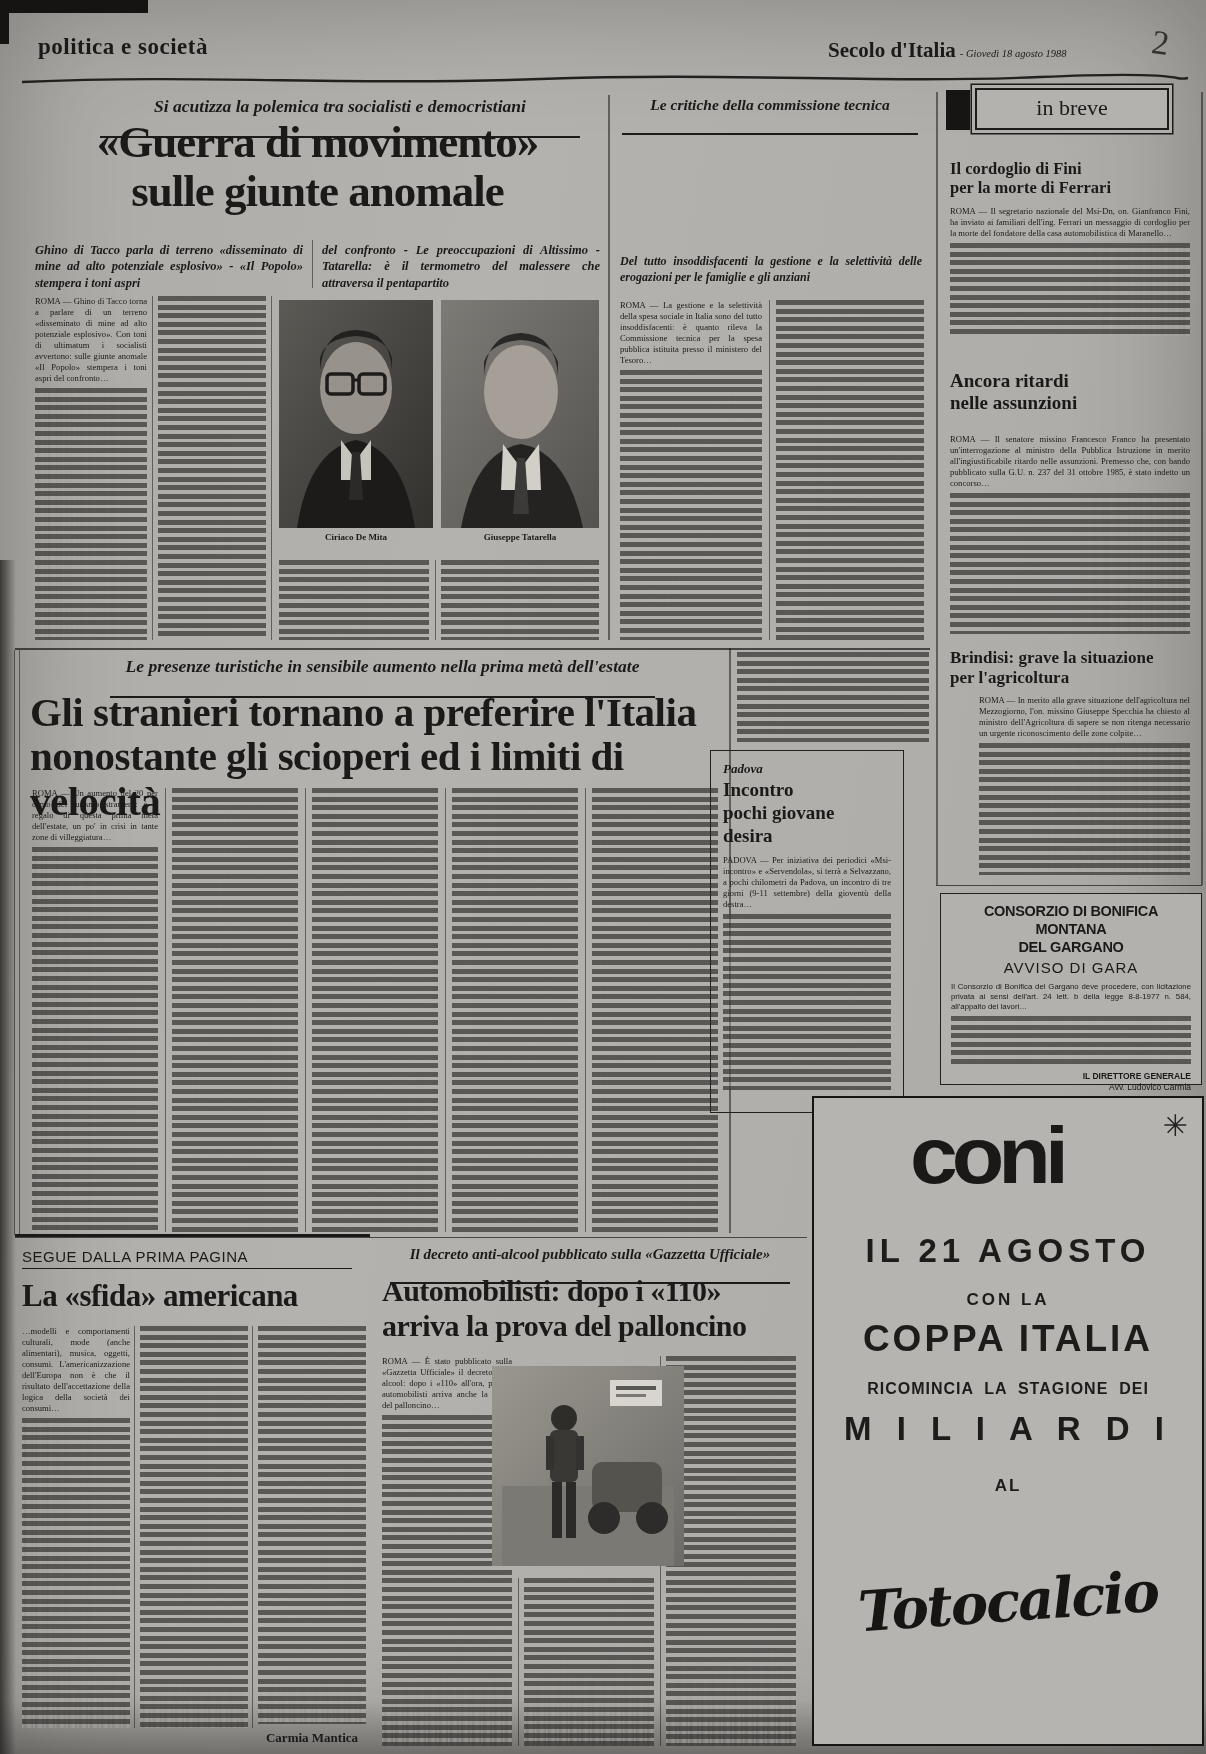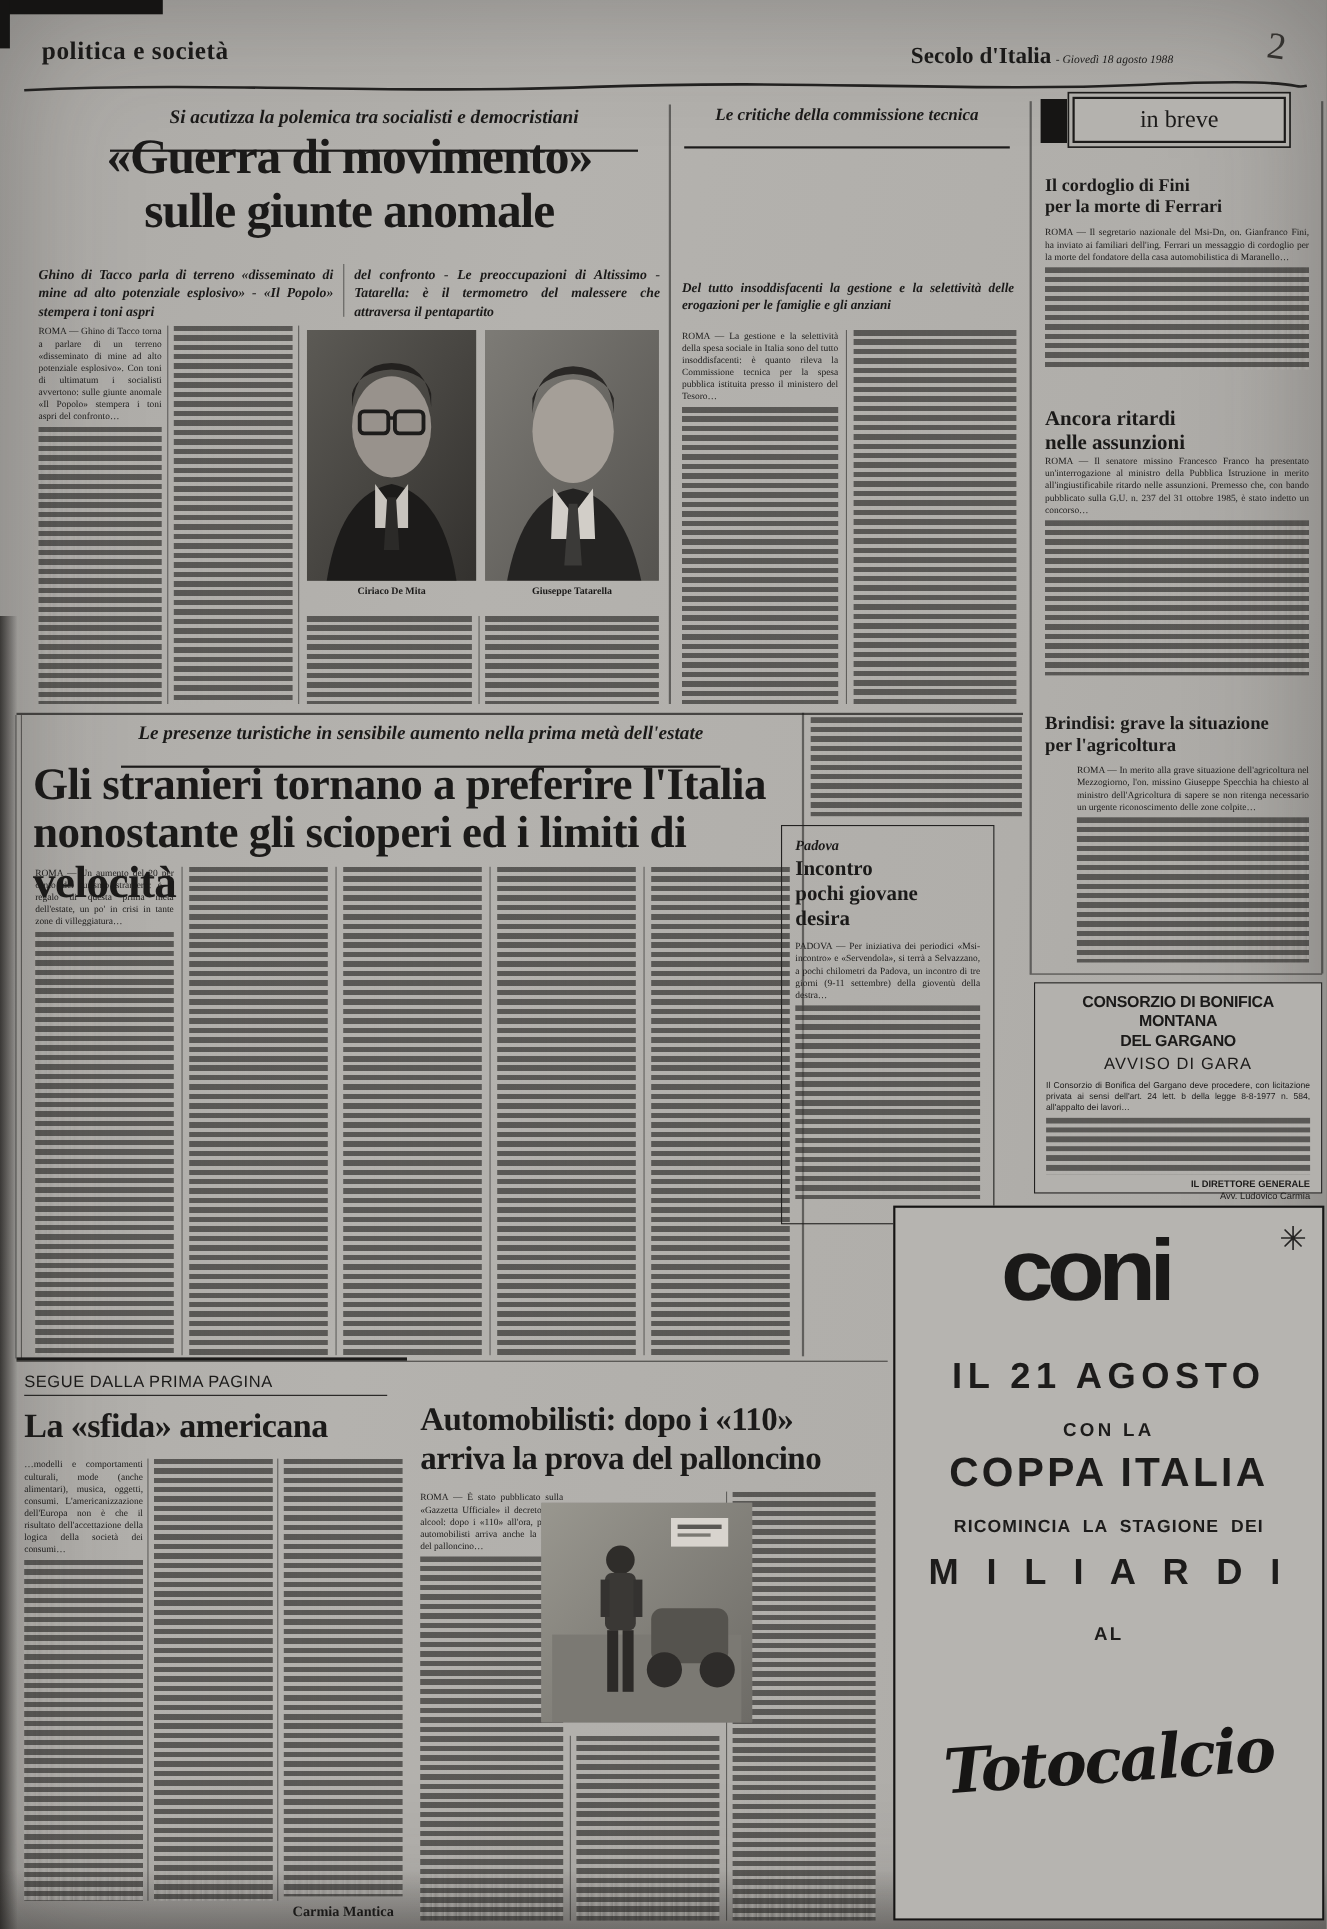--- a/index.html
+++ b/index.html
@@ -143,21 +143,21 @@
       <p class="lead">ROMA — Il segretario nazionale del Msi-Dn, on. Gianfranco Fini, ha inviato ai familiari dell'ing. Ferrari un messaggio di cordoglio per la morte del fondatore della casa automobilistica di Maranello…</p>
       <div class="txt-sim fill"></div>
     </div>
   </div>
 
   <div class="abs" style="left:950px;top:370px;width:240px;">
     <div class="breve-title" style="font-size:19px;">
       <div>Ancora ritardi</div>
       <div>nelle assunzioni</div>
     </div>
-    <div class="col" style="height:200px;margin-top:0;">
+    <div class="col" style="height:200px;margin-top:20px;">
       <p class="lead">ROMA — Il senatore missino Francesco Franco ha presentato un'interrogazione al ministro della Pubblica Istruzione in merito all'ingiustificabile ritardo nelle assunzioni. Premesso che, con bando pubblicato sulla G.U. n. 237 del 31 ottobre 1985, è stato indetto un concorso…</p>
       <div class="txt-sim fill"></div>
     </div>
   </div>
 
   <div class="abs" style="left:950px;top:648px;width:240px;">
     <div class="breve-title" style="font-size:17px;">
       <div>Brindisi: grave la situazione</div>
       <div>per l'agricoltura</div>
     </div>
@@ -225,20 +225,21 @@
   <div class="abs col" style="left:22px;top:1326px;width:108px;height:402px;">
     <p class="lead">…modelli e comportamenti culturali, mode (anche alimentari), musica, oggetti, consumi. L'americanizzazione dell'Europa non è che il risultato dell'accettazione della logica della società dei consumi…</p>
     <div class="txt-sim fill"></div>
   </div>
   <div class="abs txt-sim" style="left:140px;top:1326px;width:108px;height:402px;"></div>
   <div class="abs txt-sim" style="left:258px;top:1326px;width:108px;height:398px;"></div>
   <div class="vrule" style="left:134px;top:1326px;height:402px;"></div>
   <div class="vrule" style="left:252px;top:1326px;height:402px;"></div>
   <div class="abs" style="left:246px;top:1730px;width:132px;text-align:center;font-weight:bold;font-size:13px;">Carmia Mantica</div>
 
+  <div class="abs kicker" style="left:390px;top:1246px;width:400px;font-size:15px;">Il decreto anti-alcool pubblicato sulla «Gazzetta Ufficiale»</div>
   <div class="abs" style="left:382px;top:1274px;width:420px;font-weight:bold;font-size:30px;line-height:1.15;letter-spacing:-.5px;">
     <div>Automobilisti: dopo i «110»</div>
     <div>arriva la prova del palloncino</div>
   </div>
   <div class="abs col" style="left:382px;top:1356px;width:130px;height:390px;">
     <p class="lead">ROMA — È stato pubblicato sulla «Gazzetta Ufficiale» il decreto anti-alcool: dopo i «110» all'ora, per gli automobilisti arriva anche la prova del palloncino…</p>
     <div class="txt-sim fill"></div>
   </div>
   <div class="abs txt-sim" style="left:524px;top:1578px;width:130px;height:168px;"></div>
   <div class="abs txt-sim" style="left:666px;top:1356px;width:130px;height:390px;"></div>

